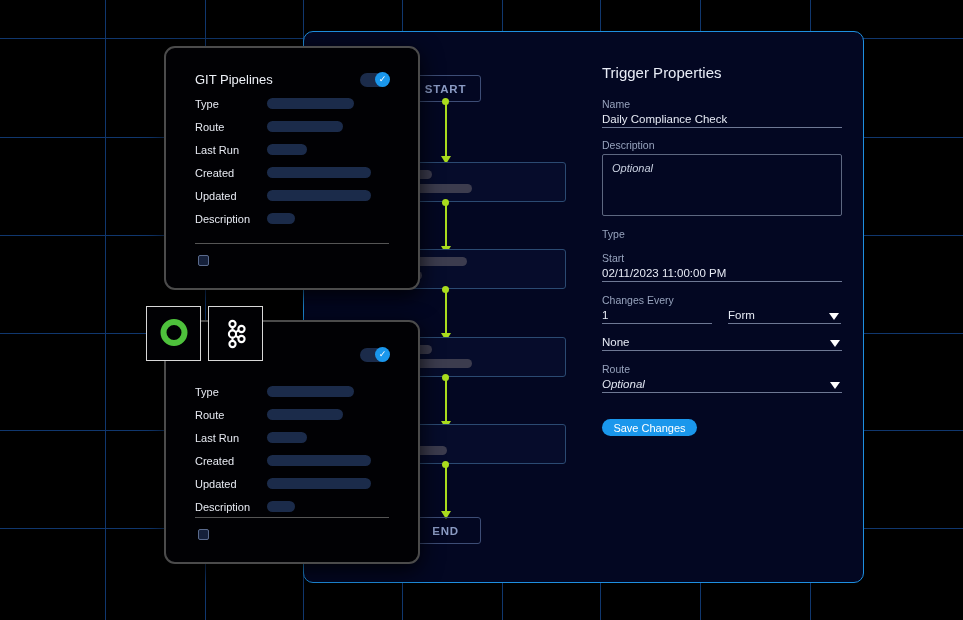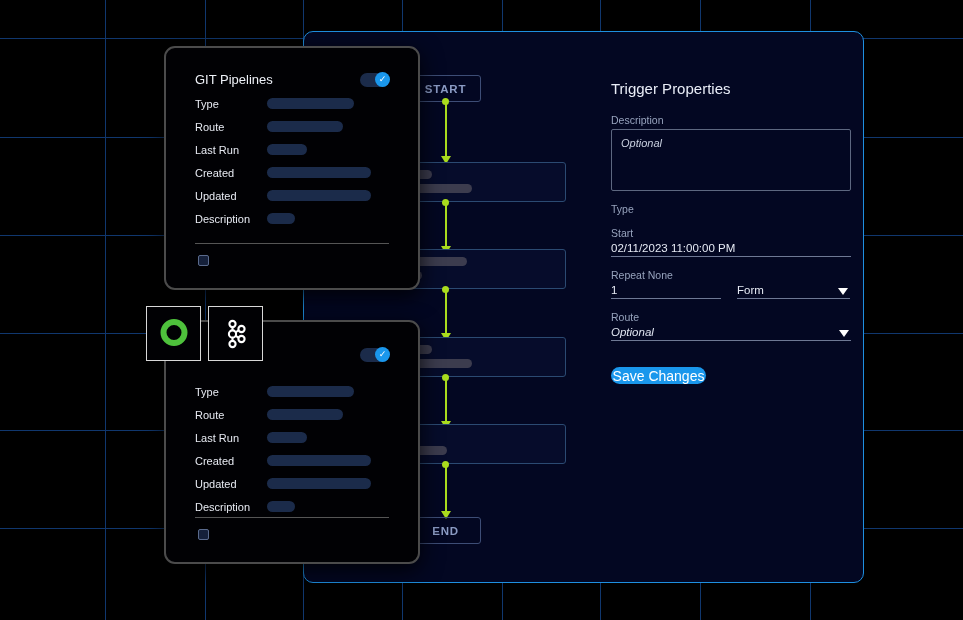--- a/index.html
+++ b/index.html
@@ -45,42 +45,42 @@
     position:absolute; width:7px; height:7px; border-radius:50%;
     background:#aadc1e;
   }
   .edge-arrow {
     position:absolute; width:0; height:0;
     border-left:5px solid transparent; border-right:5px solid transparent;
     border-top:8px solid #aadc1e;
   }
 
   
-  .props { position:absolute; left:307px; top:32px; width:240px;margin-top:16px; }
+  .props { position:absolute; left:298px; top:32px; width:240px; }
   .props-title { color:#e9edf7; font-size:15px; margin-bottom:17px; }
   .field { margin-bottom:11px; }
   .field-label { color:#97a3bd; font-size:10.5px; margin-bottom:3px; }
   .field-value { color:#e6eaf4; font-size:11.5px; padding-bottom:2px; }
   .underline { border-bottom:1px solid #6e7894; }
   .textarea-box {
     height:62px; border:1px solid #5d6780; border-radius:2px;
     padding:7px 9px; color:#c9d0e0; font-size:11px; font-style:italic;
   }
   .select-row { display:flex; gap:16px; }
   .select { position:relative; }
   .caret {
     position:absolute; right:2px; bottom:4px;
     width:0; height:0;
     border-left:5.5px solid transparent; border-right:5.5px solid transparent;
     border-top:7px solid #ffffff;
   }
   .placeholder-italic { font-style:italic; color:#dfe4f0; }
   .save-btn {
     margin-top:26px; width:95px; height:17px; border-radius:9px;
-    background:#1a97ec; color:#ffffff; font-size:14px;
+    background:#1a97ec; color:#ffffff; font-size:11px;
     display:flex; align-items:center; justify-content:center;
     border:none; cursor:pointer; font-family:inherit;
   }
 
   
   .card {
     position:absolute; background:#010104;
     border:2px solid #4b4b4b; border-radius:11px;
     box-shadow: 0 6px 22px rgba(0,0,0,.85);
     margin-left: 39px;
@@ -178,47 +178,55 @@
       <div class="edge" style="left:140.5px; top:433px; height:48px;"></div>
       <div class="edge-arrow" style="left:136.5px; top:479px;"></div>
 
       <div class="flow-term" style="left:106px; top:485px;">END</div>
     </div>
 
     <div class="props">
 
       <div class="props-title">Trigger Properties</div>
 
+      <div class="field">
+        <div class="field-label">Name</div>
+        <div class="field-value underline">Daily Compliance Check</div>
+      </div>
 
       <div class="field">
         <div class="field-label">Description</div>
         <div class="textarea-box">Optional</div>
       </div>
 
       <div class="field" style="margin-top:12px">
         <div class="field-label">Type</div>
       </div>
 
       <div class="field" style="margin-top:12px">
         <div class="field-label">Start</div>
         <div class="field-value underline">02/11/2023 11:00:00 PM</div>
       </div>
 
       <div class="field" style="margin-top:12px">
-        <div class="field-label">Repeat None</div>
+        <div class="field-label">Changes Every</div>
         <div class="select-row">
           <div class="field-value underline" style="width:110px">1</div>
           <div class="select" style="width:113px">
             <div class="field-value underline">Form</div>
             <span class="caret"></span>
           </div>
         </div>
       </div>
 
       <div class="field" style="margin-top:12px">
+        <div class="select">
+          <div class="field-value underline">None</div>
+          <span class="caret"></span>
+        </div>
       </div>
 
       <div class="field" style="margin-top:12px">
         <div class="field-label">Route</div>
         <div class="select">
           <div class="field-value underline placeholder-italic">Optional</div>
           <span class="caret"></span>
         </div>
       </div>
 

